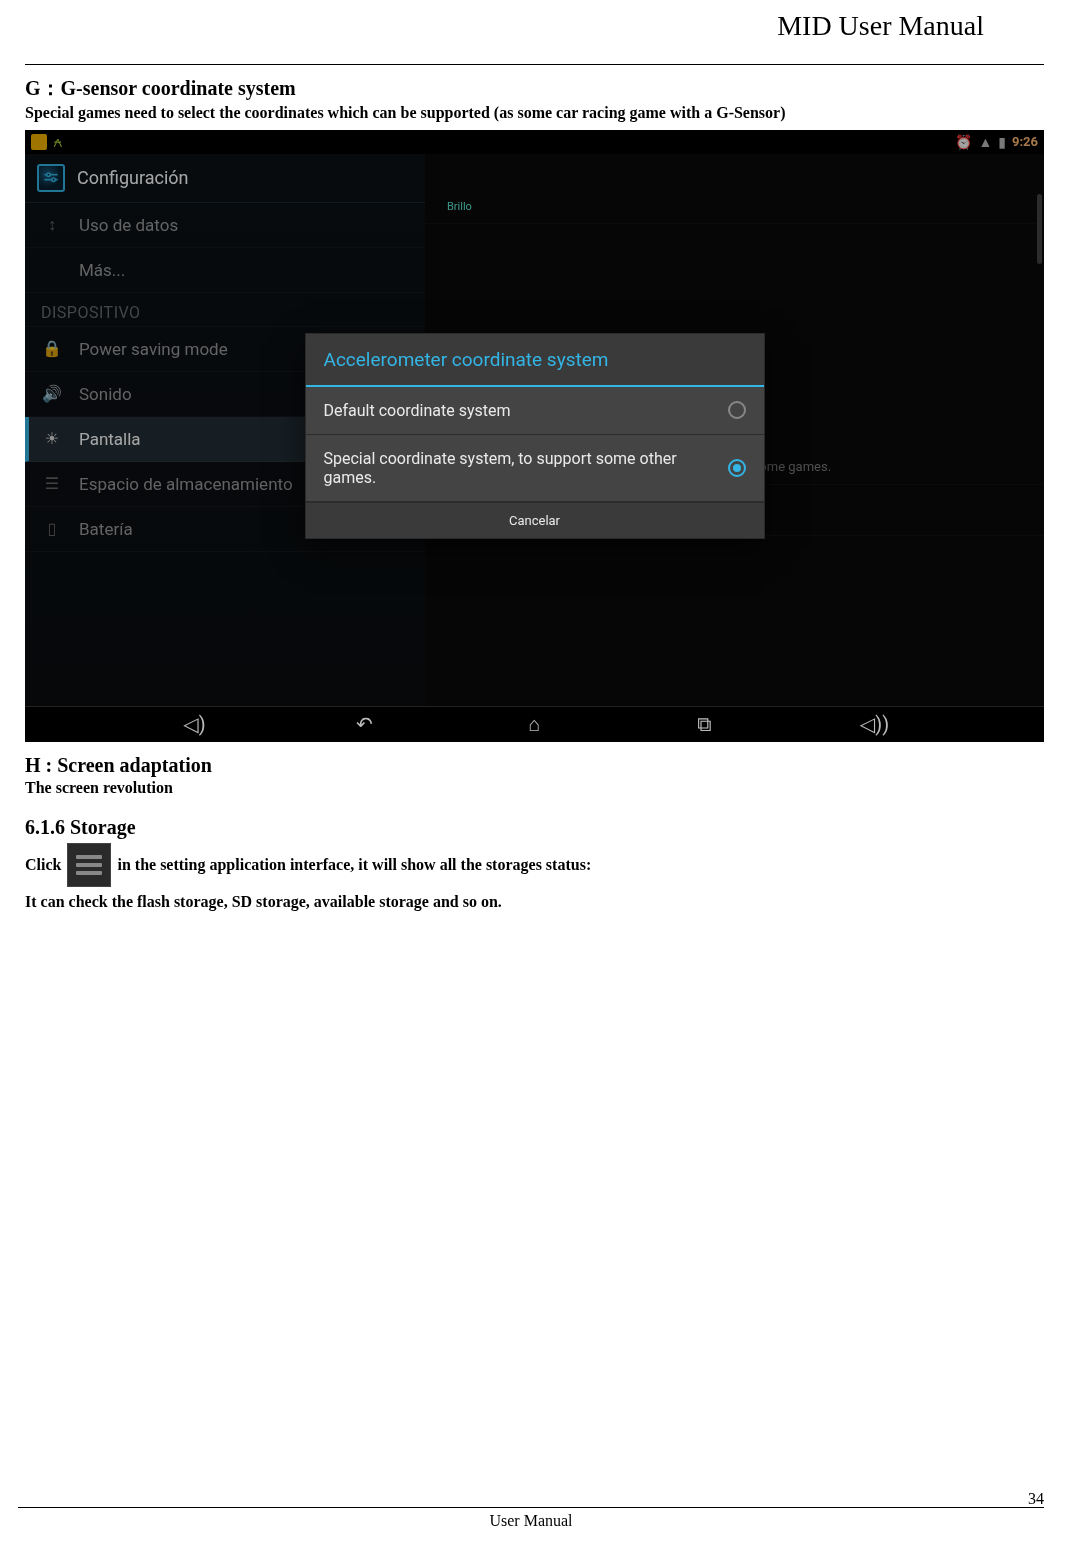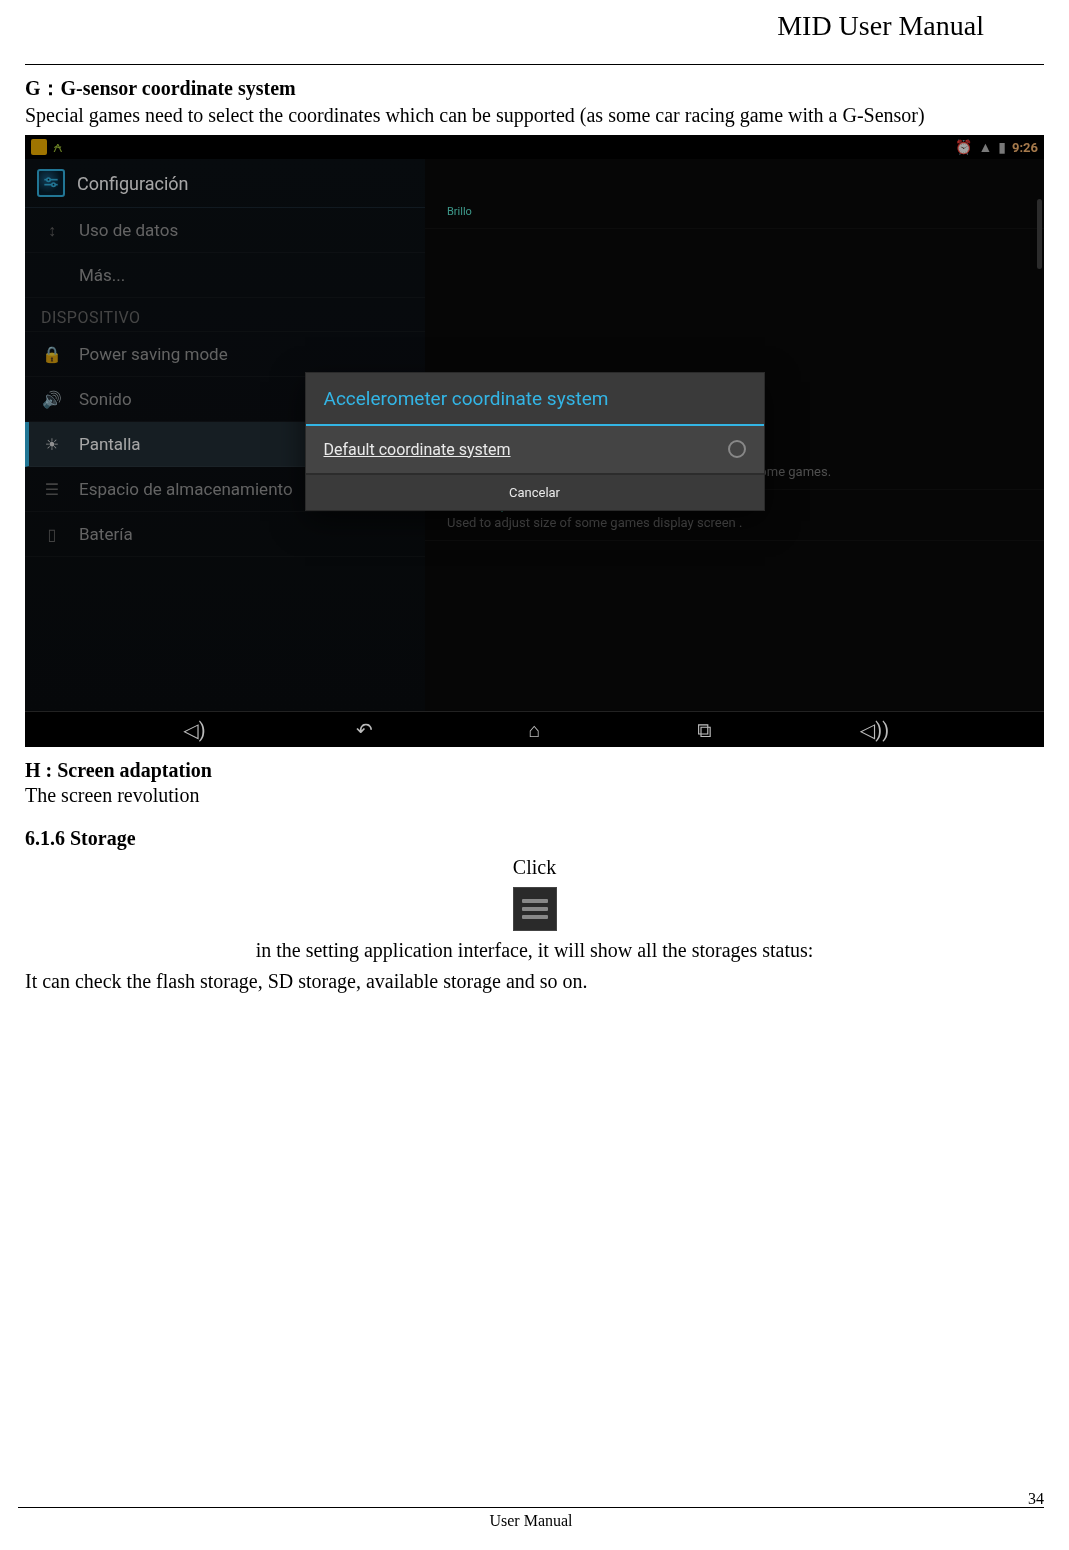--- a/index.html
+++ b/index.html
@@ -18,21 +18,21 @@
     font-size: 28px;
     padding-right: 60px;
     margin-bottom: 22px;
   }
   .hr-top {
     border: none;
     border-top: 1.5px solid #000;
     margin-bottom: 10px;
   }
   .section-title { font-weight: bold; font-size: 20px; }
-  .body-text { font-size: 20px; line-height: 1.35; text-align: justify; }
+  .body-text { font-size: 16px; line-height: 1.35; text-align: justify; font-weight: bold; }
   .screenshot {
     width: 1019px;
     height: 612px;
     background: #000;
     margin: 6px 0 12px 0;
     position: relative;
     font-family: Roboto, "Helvetica Neue", Arial, sans-serif;
     overflow: hidden;
   }
   .statusbar {
@@ -104,40 +104,39 @@
   }
   .dialog-title{
     background:#3a3a3a;color:#33b5e5;font-size:19px;
     padding:14px 18px;border-bottom:2px solid #33b5e5;
   }
   .dialog-opt{
     display:flex;align-items:center;justify-content:space-between;
     padding:14px 18px;font-size:16px;border-bottom:1px solid #2c2c2c;
     background:#444;
     gap:12px;
-    text-decoration:underline;
   }
   .radio{
     width:18px;height:18px;border:2px solid #888;border-radius:50%;
     display:flex;align-items:center;justify-content:center;flex-shrink:0;
   }
   .radio.checked{border-color:#33b5e5;}
   .radio.checked::after{content:"";width:8px;height:8px;border-radius:50%;background:#33b5e5;}
   .dialog-btn{
     text-align:center;padding:10px 16px;font-size:13px;background:#3a3a3a;
     border-top:1px solid #2c2c2c;
   }
   .navbar{
     position:absolute;left:0;right:0;bottom:0;height:36px;background:#000;
     border-top:1px solid #222;
     display:flex;align-items:center;justify-content:center;gap:130px;
     color:#bbb;font-size:20px;
   }
   .navbar .navbtn{width:40px;text-align:center;}
-  .storage-line{display:flex;align-items:center;gap:6px;flex-wrap:wrap;margin-top:6px;flex-direction:column;}
+  .storage-line{display:flex;align-items:center;gap:6px;flex-wrap:wrap;margin-top:6px;}
   .storage-icon{
     width:44px;height:44px;background:#2a2a2a;border:1px solid #444;
     display:inline-flex;align-items:center;justify-content:center;vertical-align:middle;
   }
   .storage-icon .bars{display:flex;flex-direction:column;gap:4px;}
   .storage-icon .bars span{display:block;width:26px;height:4px;background:#888;border-radius:1px;}
   .footer{
     position:absolute;left:18px;right:25px;bottom:20px;text-align:center;font-size:16px;
   }
   .footer .hr-bot{border:none;border-top:1.5px solid #000;margin-bottom:4px;}
@@ -232,20 +231,24 @@
       </div>
     </div>
   </div>
 
   <div class="dialog-scrim">
     <div class="dialog">
       <div class="dialog-title">Accelerometer coordinate system</div>
       <div class="dialog-opt">
         <span>Default coordinate system</span>
         <span class="radio"></span>
+      </div>
+      <div class="dialog-opt">
+        <span>Special coordinate system, to support some other games.</span>
+        <span class="radio checked"></span>
       </div>
       <div class="dialog-btn">Cancelar</div>
     </div>
   </div>
 
   <div class="navbar">
     <span class="navbtn">◁)</span>
     <span class="navbtn">↶</span>
     <span class="navbtn">⌂</span>
     <span class="navbtn">⧉</span>

